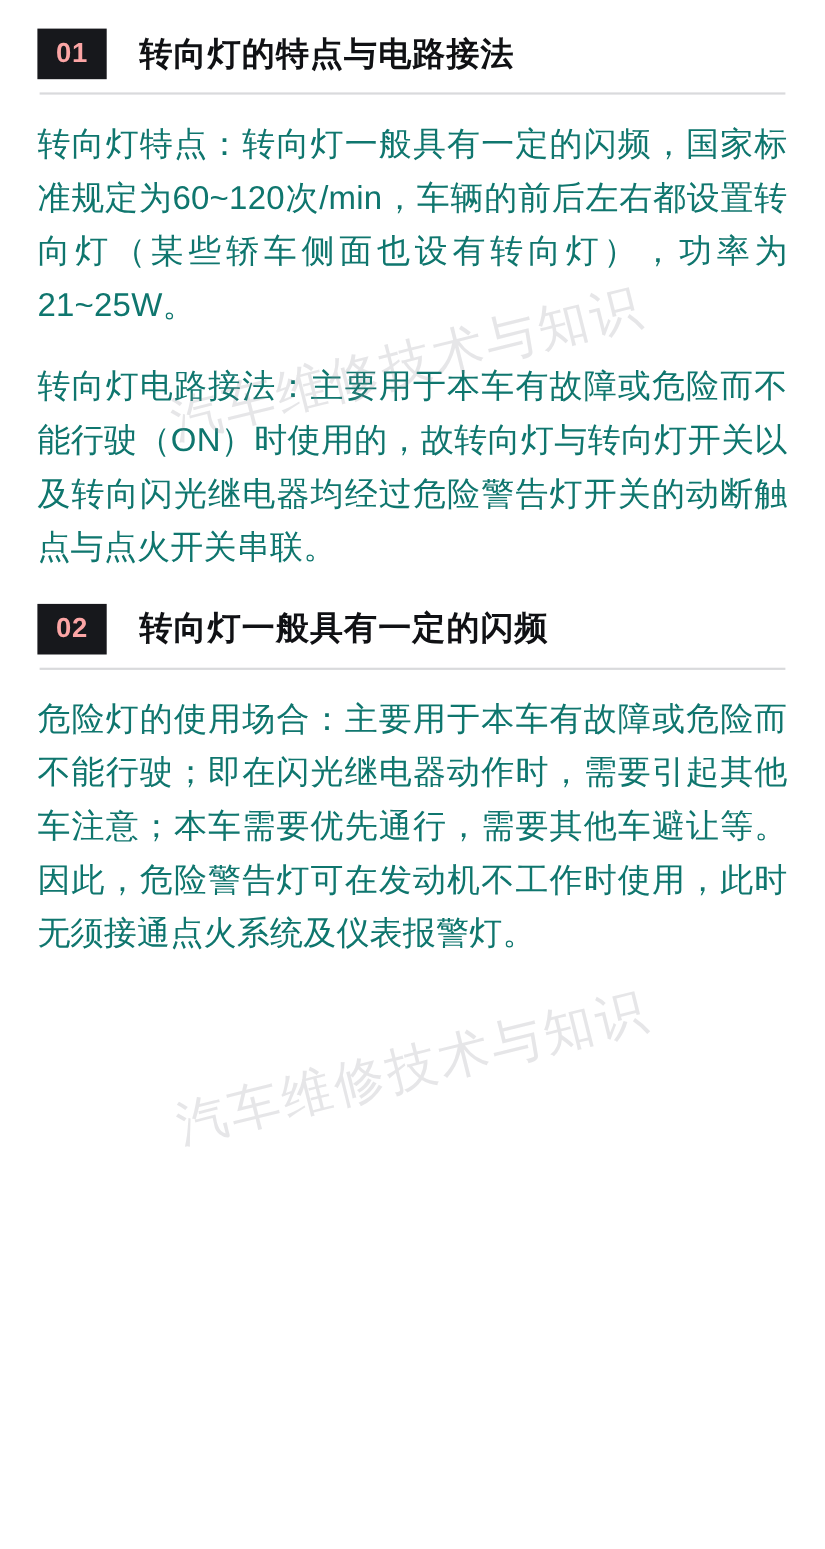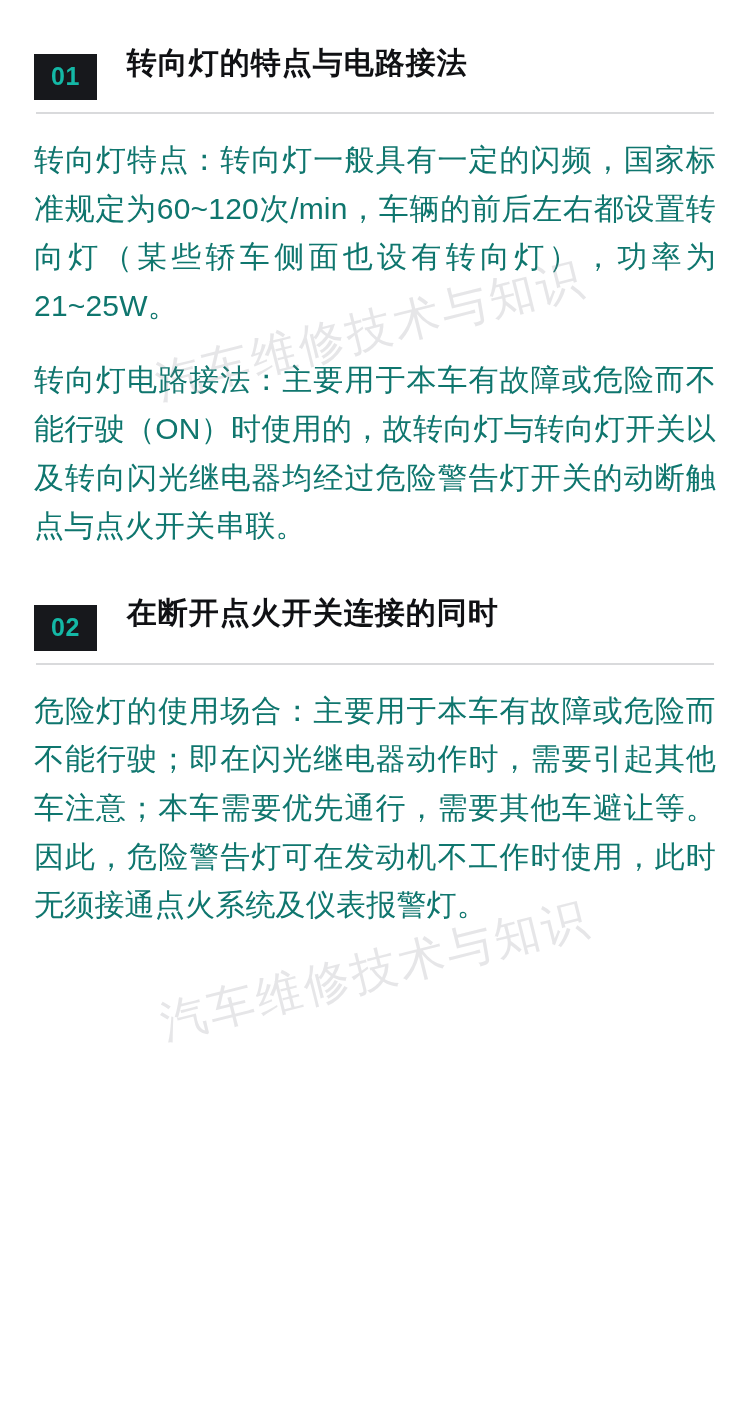--- a/index.html
+++ b/index.html
@@ -28,28 +28,27 @@
     display: flex;
     align-items: center;
     margin: 0 0 10px 0;
   }
   .section-head.second {
     margin-top: 26px;
     align-items: center;
   }
   .sec-num {
     background: #17181c;
-    color: #14b8a6;
+    color: #fca5a5;
     font-size: 25px;
     font-weight: bold;
     line-height: 1;
     padding: 10px 17px 11px 17px;
     letter-spacing: 0.5px;
     font-family: "Liberation Sans", sans-serif;
-    margin-top: 28px;
   }
   .sec-title {
     font-size: 30px;
     font-weight: bold;
     color: #101114;
     margin-left: 30px;
     letter-spacing: 1px;
     white-space: nowrap;
   }
   .divider {
@@ -93,21 +92,21 @@
     <span class="sec-num">01</span>
     <span class="sec-title">转向灯的特点与电路接法</span>
   </div>
   <div class="divider"></div>
 
   <p class="body-text">转向灯特点：转向灯一般具有一定的闪频，国家标准规定为60~120次/min，车辆的前后左右都设置转向灯（某些轿车侧面也设有转向灯），功率为21~25W。</p>
   <p class="body-text">转向灯电路接法：主要用于本车有故障或危险而不能行驶（ON）时使用的，故转向灯与转向灯开关以及转向闪光继电器均经过危险警告灯开关的动断触点与点火开关串联。</p>
 
   <div class="section-head second">
     <span class="sec-num">02</span>
-    <span class="sec-title">在断开点火开关连接的同时</span>
+    <span class="sec-title">转向灯一般具有一定的闪频</span>
   </div>
   <div class="divider"></div>
 
   <p class="body-text">危险灯的使用场合：主要用于本车有故障或危险而不能行驶；即在闪光继电器动作时，需要引起其他车注意；本车需要优先通行，需要其他车避让等。因此，危险警告灯可在发动机不工作时使用，此时无须接通点火系统及仪表报警灯。</p>
 
   <div class="watermark wm1">汽车维修技术与知识</div>
   <div class="watermark wm2">汽车维修技术与知识</div>
 
 </div>
 

